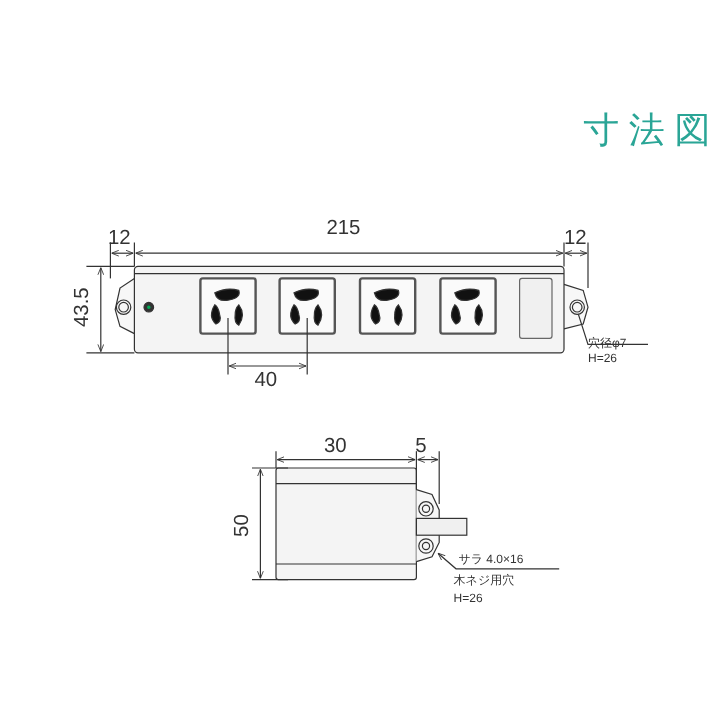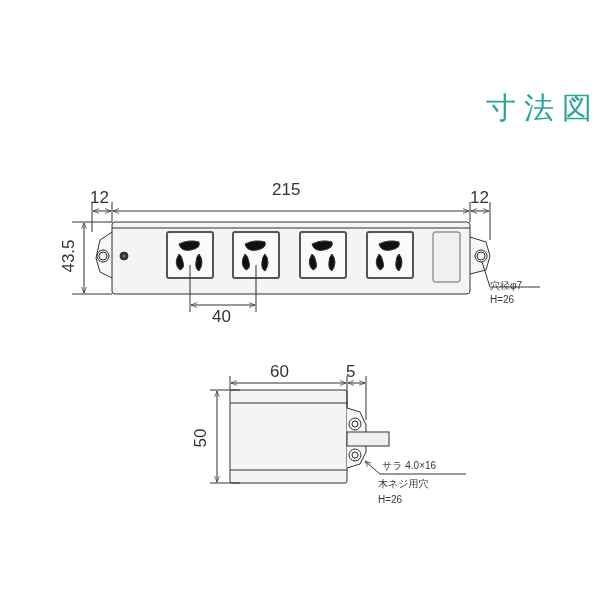--- a/index.html
+++ b/index.html
@@ -111,18 +111,18 @@
 </svg>
 
 <div class="lbl big" style="left:90px;top:188px">12</div>
 <div class="lbl big" style="left:272px;top:180px">215</div>
 <div class="lbl big" style="left:470px;top:188px">12</div>
 <div class="lbl big" style="left:52px;top:246px;transform:rotate(-90deg);transform-origin:center">43.5</div>
 <div class="lbl big" style="left:212px;top:307px">40</div>
 <div class="lbl small" style="left:490px;top:279px">穴径φ7</div>
 <div class="lbl small" style="left:490px;top:294px">H=26</div>
 
-<div class="lbl big" style="left:270px;top:362px">60</div>
+<div class="lbl big" style="left:270px;top:362px">30</div>
 <div class="lbl big" style="left:346px;top:362px">5</div>
 <div class="lbl big" style="left:192px;top:428px;transform:rotate(-90deg);transform-origin:center">50</div>
 <div class="lbl small" style="left:382px;top:459px">サラ 4.0×16</div>
 <div class="lbl small" style="left:378px;top:477px">木ネジ用穴</div>
 <div class="lbl small" style="left:378px;top:494px">H=26</div>
 
 </body></html>

